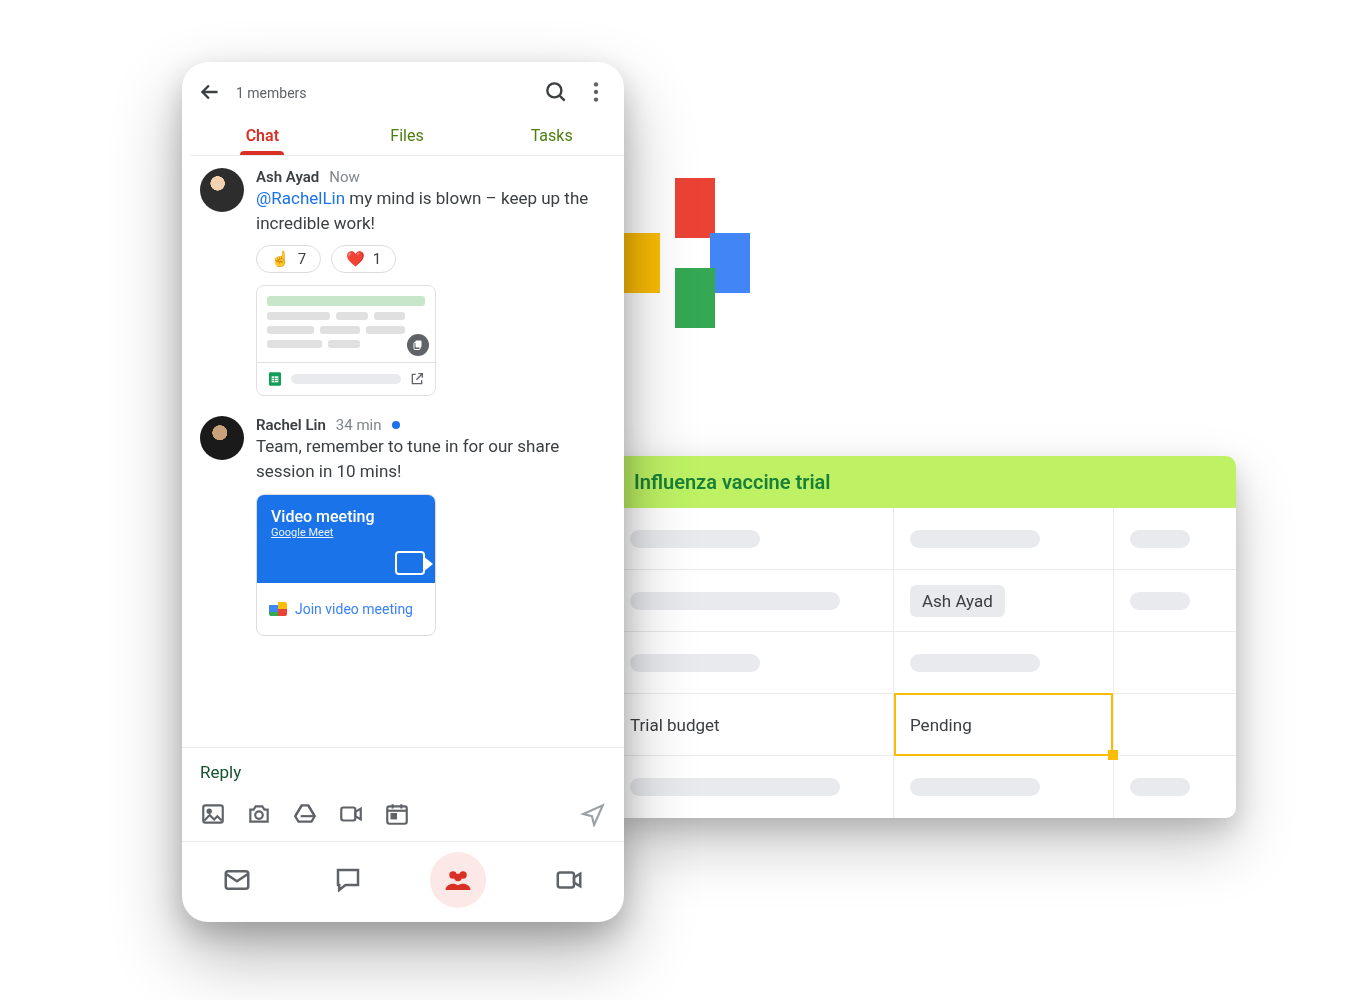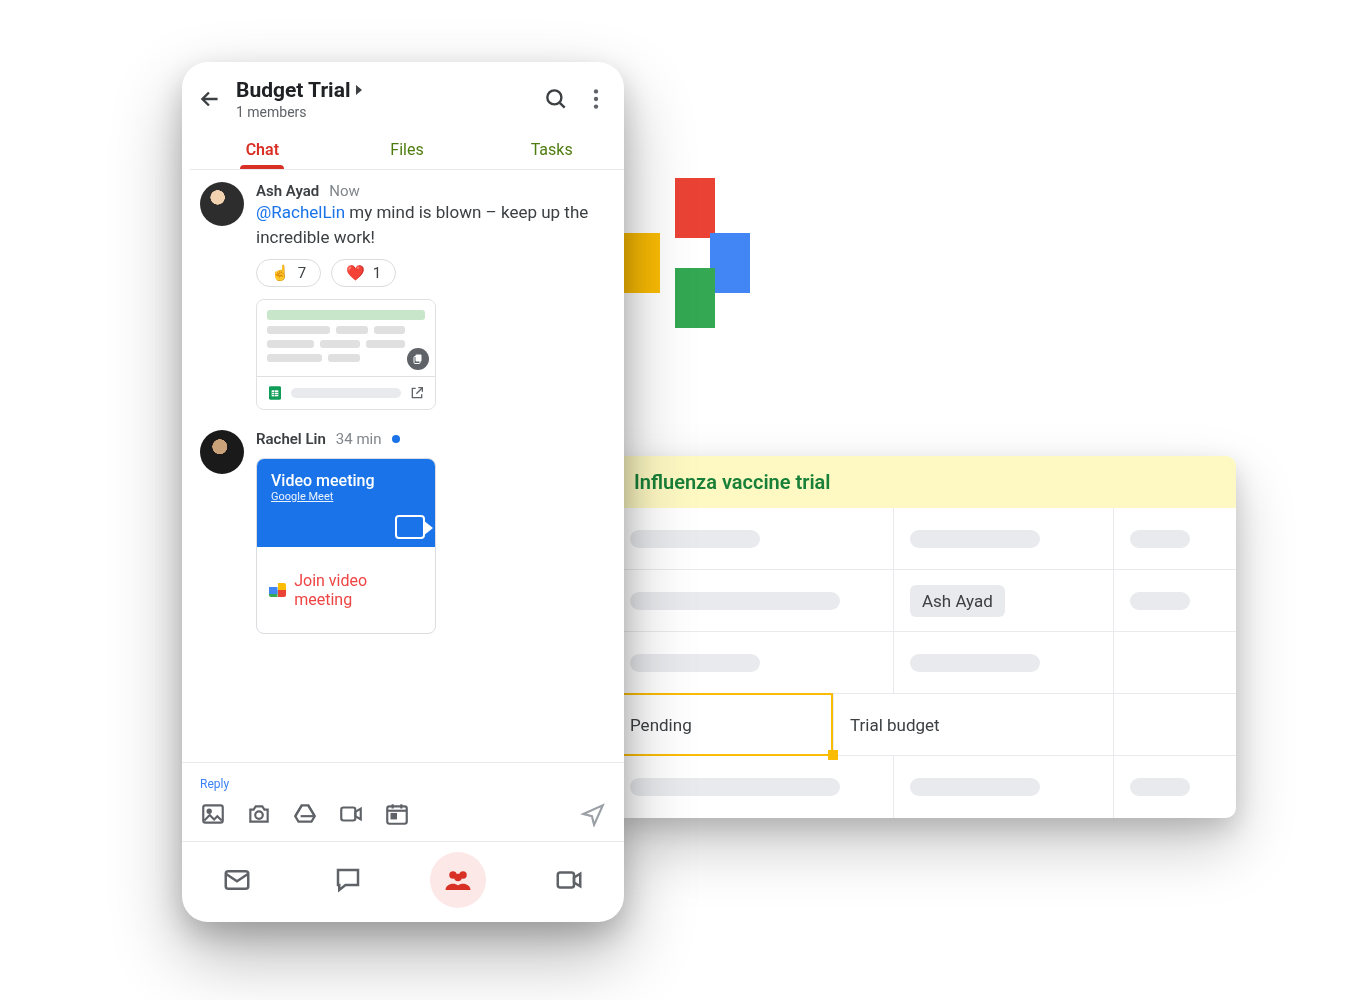--- a/index.html
+++ b/index.html
@@ -35,21 +35,21 @@
     position: absolute;
     left: 614px;
     top: 456px;
     width: 622px;
     background: #fff;
     border-radius: 10px;
     box-shadow: 0 28px 60px rgba(0,0,0,0.22), 0 10px 24px rgba(0,0,0,0.14);
     overflow: hidden;
   }
   .sheet-title-row {
-    background:#fef9c3;
+    background:#bef264;
     padding:14px 20px;
   }
   .sheet-title {
     color:#188038;
     font-weight:600;
     font-size:20px;
   }
   .sheet-body { }
   .sheet-row {
     display:flex;
@@ -268,43 +268,43 @@
   }
   .meet-icon::after {
     content:'';
     position:absolute; right:-10px; top:3px;
     border-left:10px solid #fff;
     border-top:8px solid transparent;
     border-bottom:8px solid transparent;
   }
   .meet-bottom {
     display:flex; align-items:center; gap:8px;
-    padding:24px 12px;
-    font-size:16px;
-    color:#ef4444;
+    padding:18px 12px;
+    font-size:14px;
+    color:#3b82f6;
   }
   .meet-logo {
     width:18px; height:14px;
     background:
       linear-gradient(#4285f4,#4285f4) left/50% 50% no-repeat,
       linear-gradient(#34a853,#34a853) left bottom/50% 50% no-repeat,
       linear-gradient(#fbbc04,#fbbc04) right top/50% 50% no-repeat,
       linear-gradient(#ea4335,#ea4335) right bottom/50% 50% no-repeat;
     border-radius:2px;
   }
 
   
   .reply-bar {
     border-top:1px solid #e8eaed;
     padding:14px 18px 10px 18px;
   }
   .reply-placeholder {
-    color:#3b82f6;
-    font-size:12px;
-    margin-bottom:10px;
+    color:#14532d;
+    font-size:17px;
+    margin-bottom:19px;
   }
   .reply-actions {
     display:flex;
     align-items:center;
     gap:20px;
     color:#5f6368;
   }
   .reply-actions .spacer { flex:1; }
 
   
@@ -374,27 +374,27 @@
       <div class="sheet-cell c1">
           <div class="ph med"></div>
         </div>
       <div class="sheet-cell c2">
           <div class="ph med"></div>
         </div>
       <div class="sheet-cell c3"></div>
     </div>
 
     <div class="sheet-row">
+      <div class="sheet-cell c1">
+        <span>Trial budget</span>
+      </div>
       <div class="sheet-cell c2 selected-cell">
         <span>Pending</span>
         <div class="sel-border"></div>
         <div class="sel-handle"></div>
-      </div>
-      <div class="sheet-cell c1">
-        <span>Trial budget</span>
       </div>
       <div class="sheet-cell c3"></div>
     </div>
 
     <div class="sheet-row">
       <div class="sheet-cell c1">
           <div class="ph long"></div>
         </div>
       <div class="sheet-cell c2">
           <div class="ph med"></div>
@@ -409,26 +409,20 @@
 <div class="phone">
 
   <div class="hdr">
     <div class="back icon-btn">
       <svg class="ic" viewBox="0 0 24 24" fill="none" stroke="#3c4043" stroke-width="2.2">
         <path d="M19 12H5"></path>
           <path d="M11 18l-6-6 6-6"></path>
       </svg>
     </div>
     <div class="title-block">
-      <div class="title">
-        <span>Budget Trial</span>
-        <svg width="10" height="12" viewBox="0 0 10 12">
-            <path d="M2 1l6 5-6 5z" fill="#3c4043"></path>
-          </svg>
-      </div>
       <div class="subtitle">1 members</div>
     </div>
     <div class="icon-btn">
       <svg class="ic" viewBox="0 0 24 24" fill="none" stroke="#3c4043" stroke-width="2.2">
         <circle cx="10.5" cy="10.5" r="6.5"></circle>
           <path d="M20 20l-4.5-4.5"></path>
       </svg>
     </div>
     <div class="icon-btn">
       <svg class="ic" viewBox="0 0 24 24" fill="#5f6368">
@@ -511,20 +505,21 @@
     </div>
 
     <div class="msg">
       <div class="avatar a2"></div>
       <div class="msg-body">
         <div class="msg-head">
           <span class="msg-name">Rachel Lin</span>
           <span class="msg-time">34 min</span>
           <span class="blue-dot"></span>
         </div>
+        <div class="msg-text">Team, remember to tune in for our share session in 10 mins!</div>
         <div class="meet-card">
           <div class="meet-top">
             <div class="meet-title">Video meeting</div>
             <div class="meet-sub">Google Meet</div>
             <div class="meet-icon"></div>
           </div>
           <div class="meet-bottom">
             <div class="meet-logo"></div>
             <span>Join video meeting</span>
           </div>

